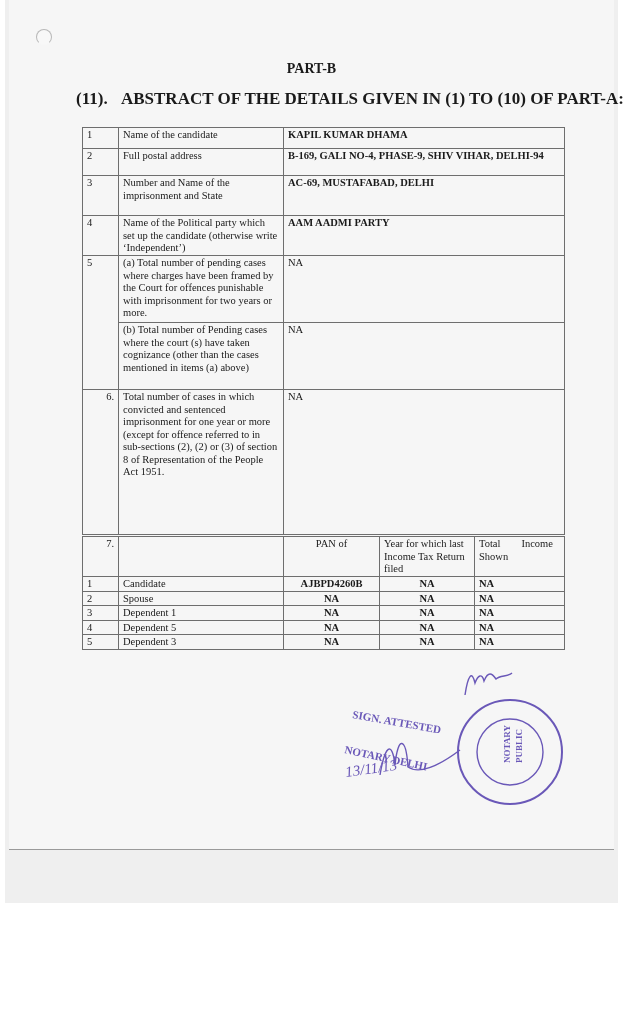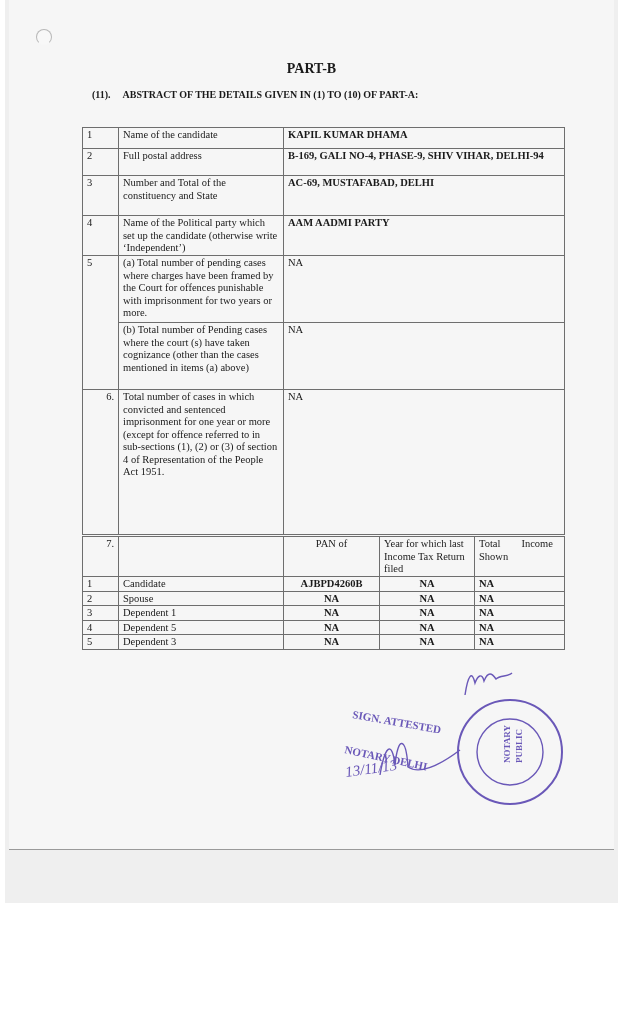--- a/index.html
+++ b/index.html
@@ -17,21 +17,21 @@
   }
   .punch {
     position: absolute; left: 27px; top: 29px; width: 14px; height: 14px;
     border-radius: 50%; border: 1px solid #b8b8b8; border-bottom-color: transparent; background: #f8f8f8;
   }
   .part-title {
     position: absolute; left: 0; width: 100%; top: 61px; text-align: center;
     font-weight: bold; font-size: 14px;
   }
   .abstract {
-    position: absolute; left: 92px; top: 89px; font-weight: bold; font-size: 10px; white-space: nowrap;
+    position: absolute; left: 76px; top: 89px; font-weight: bold; font-size: 17px; white-space: nowrap;
   }
   .abstract .num { margin-right: 10px; }
 
   table { border-collapse: collapse; font-size: 10.5px; line-height: 12.5px; }
   td { border: 1px solid #6e6e6e; vertical-align: top; padding: 1px 4px 0 4px; }
   .t1 { position: absolute; left: 82px; top: 127px; width: 483px; }
   .c1 { width: 27px; }
   .c2 { width: 156px; }
   .bold { font-weight: bold; margin-left: 13px; }
   .r-num { text-align: right; }
@@ -61,40 +61,40 @@
     <td class="c2">Name of the candidate</td>
     <td class="bold">KAPIL KUMAR DHAMA</td>
   </tr>
   <tr style="height:27px">
     <td class="c1">2</td>
     <td class="c2">Full postal address</td>
     <td class="bold">B-169, GALI NO-4, PHASE-9, SHIV VIHAR, DELHI-94</td>
   </tr>
   <tr style="height:40px">
     <td class="c1">3</td>
-    <td class="c2">Number and Total of the constituency and State</td>
+    <td class="c2">Number and Name of the imprisonment and State</td>
     <td class="bold">AC-69, MUSTAFABAD, DELHI</td>
   </tr>
   <tr style="height:40px">
     <td class="c1">4</td>
     <td class="c2">Name of the Political party which set up the candidate (otherwise write ‘Independent’)</td>
     <td class="bold">AAM AADMI PARTY</td>
   </tr>
   <tr style="height:67px">
     <td class="c1" rowspan="2">5</td>
     <td class="c2">(a)  Total number of pending cases where charges have been framed by the Court for offences punishable with imprisonment for two years or more.</td>
     <td>NA</td>
   </tr>
   <tr style="height:67px">
     <td class="c2">(b) Total number of Pending cases where the court (s) have taken cognizance (other than the cases mentioned in items (a) above)</td>
     <td>NA</td>
   </tr>
   <tr style="height:145px">
     <td class="c1 r-num">6.</td>
-    <td class="c2">Total number of cases in which convicted and sentenced imprisonment for one year or more (except for offence referred to in sub-sections (1), (2) or (3) of section 4 of Representation of the People Act 1951.</td>
+    <td class="c2">Total number of cases in which convicted and sentenced imprisonment for one year or more (except for offence referred to in sub-sections (2), (2) or (3) of section 8 of Representation of the People Act 1951.</td>
     <td>NA</td>
   </tr>
 </tbody>
   </table>
 
 <table class="t1" style="top:536px;">
   <tbody>
       <tr style="height:40px">
     <td class="c1 r-num">7.</td>
     <td class="c2"></td>

